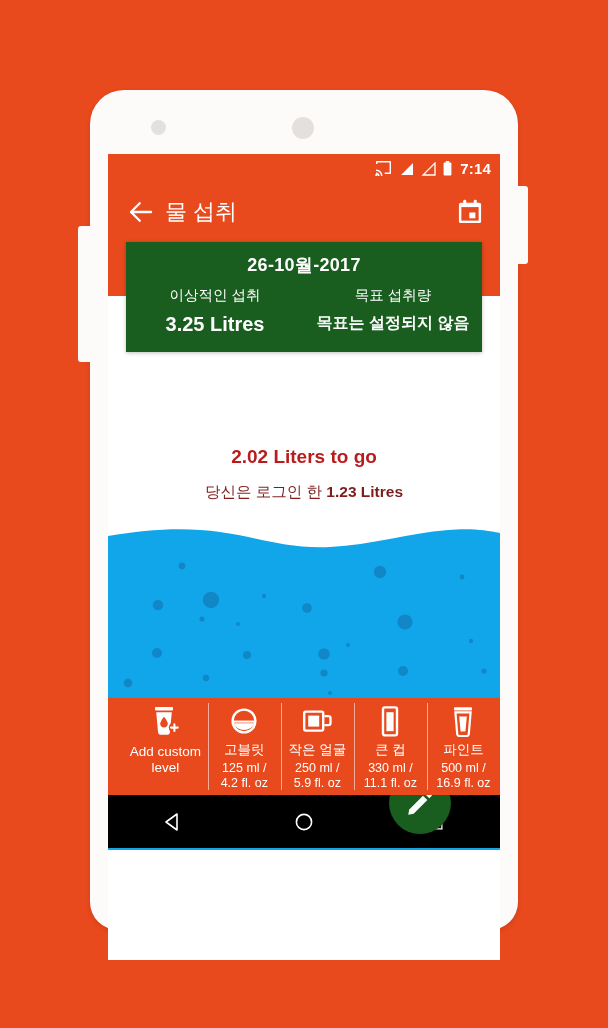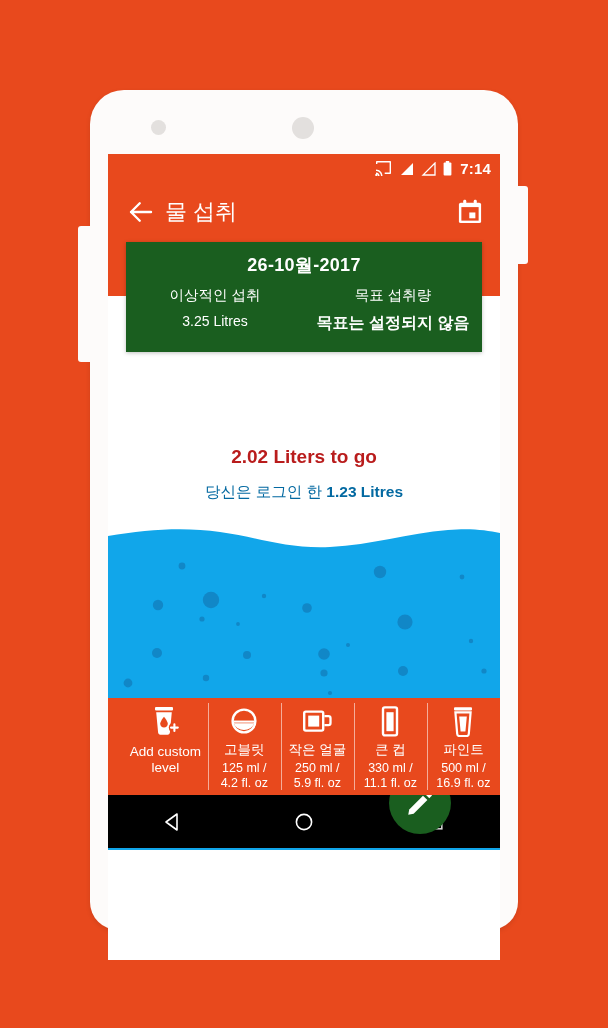--- a/index.html
+++ b/index.html
@@ -148,21 +148,21 @@
     font-weight: bold;
     padding-top: 11px;
     letter-spacing: 0.3px;
   }
   .gc-row {
     display: flex;
     margin-top: 9px;
   }
   .gc-col { flex: 1; text-align: center; }
   .gc-label { font-size: 14.5px; }
-  .gc-value { font-size: 14px; font-weight: normal; margin-top: 8px; }
+  .gc-value { font-size: 20px; font-weight: bold; margin-top: 8px; }
   .gc-value.small { font-size: 16px; font-weight: bold; }
 
   
   .mid {
     position: absolute;
     left: 0;
     top: 142px;
     width: 392px;
     height: 227px;
     background: #ffffff;
@@ -175,21 +175,21 @@
     font-size: 19px;
     font-weight: bold;
     color: #b91c1c;
   }
   .logged {
     position: absolute;
     top: 186px;
     width: 100%;
     text-align: center;
     font-size: 15.5px;
-    color: #0369a1;
+    color: #7f1d1d;
   }
   .logged b { font-weight: bold; }
 
   
   .water {
     position: absolute;
     left: 0;
     top: 369px;
     width: 392px;
     height: 327px;

